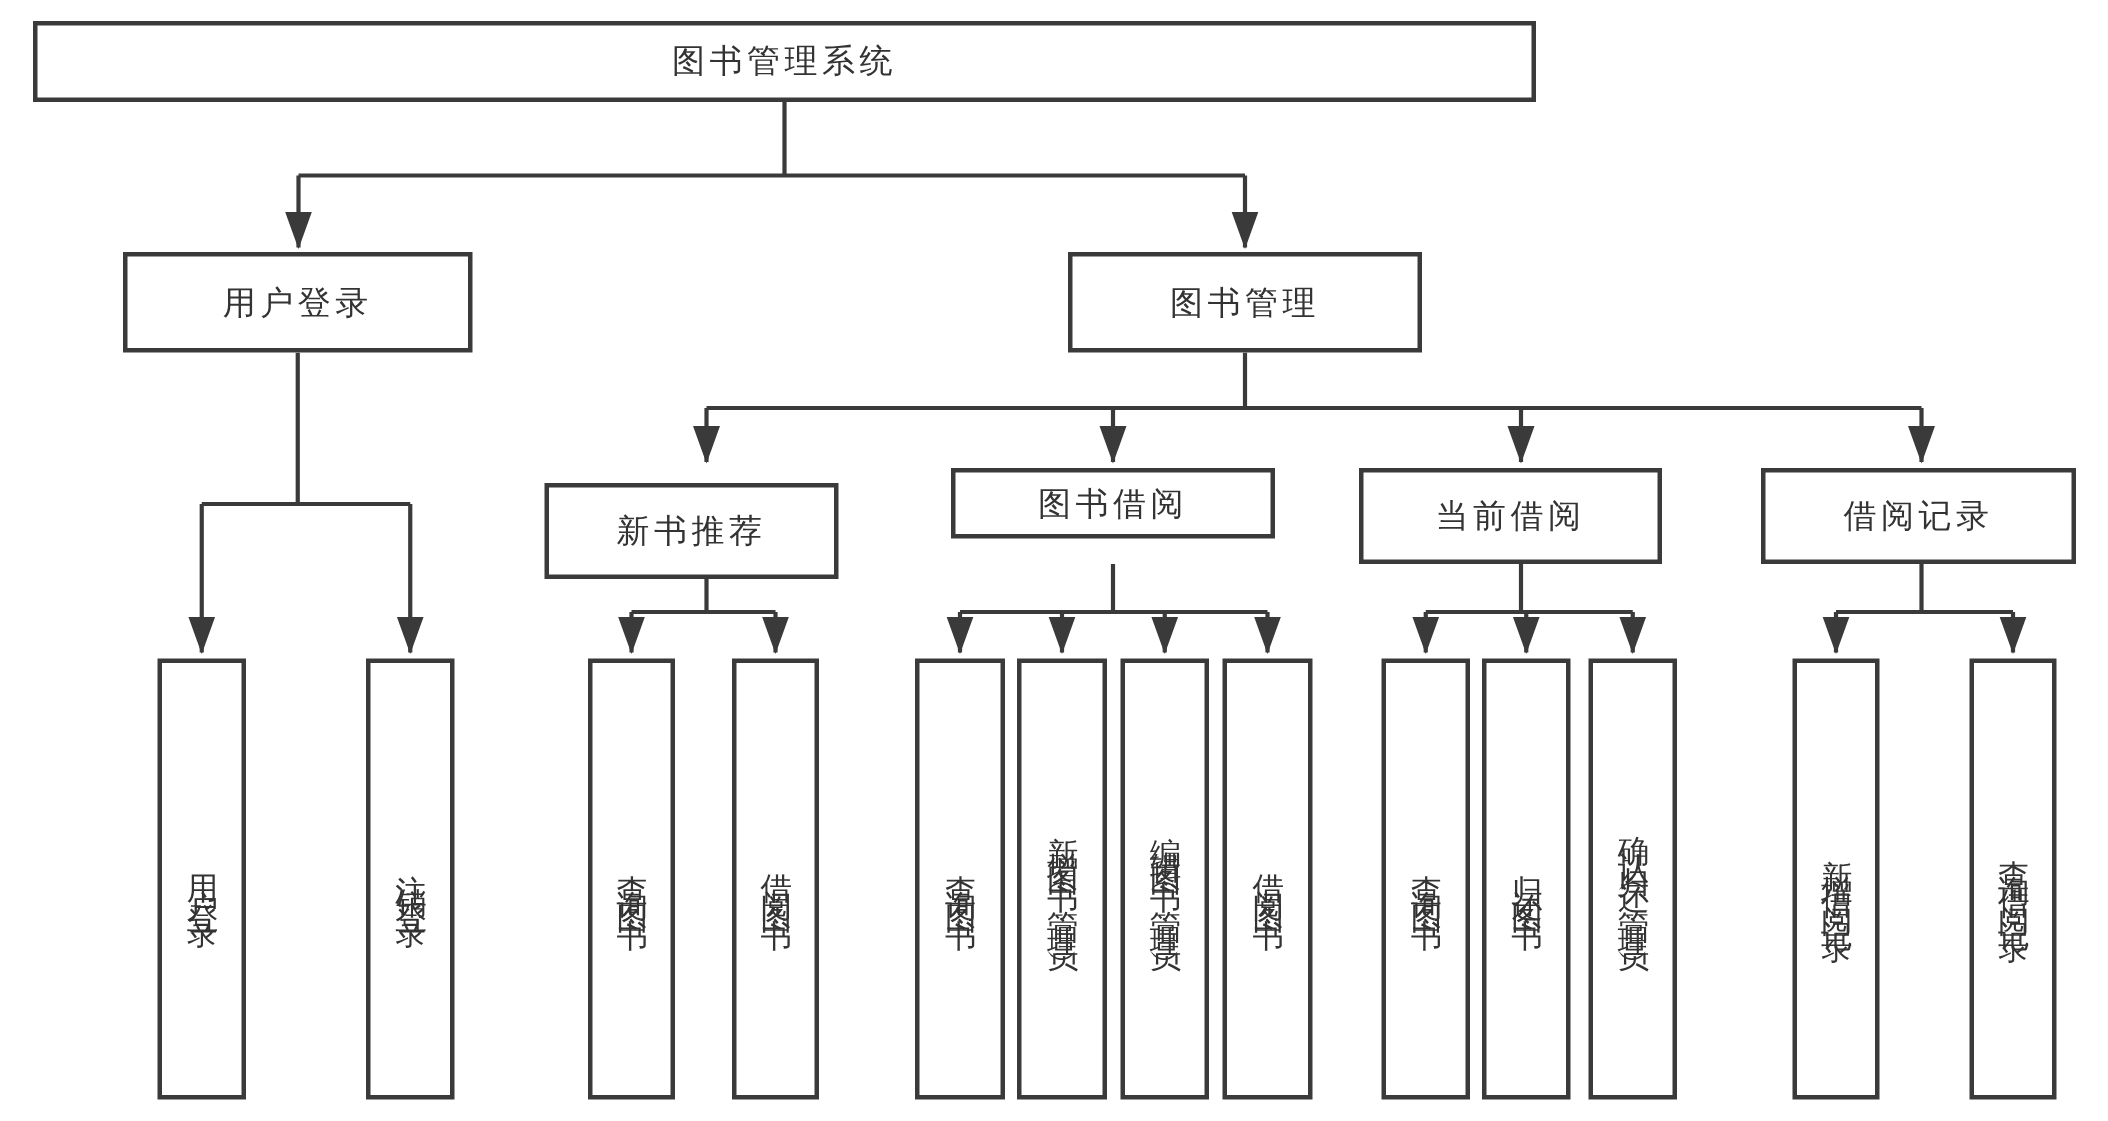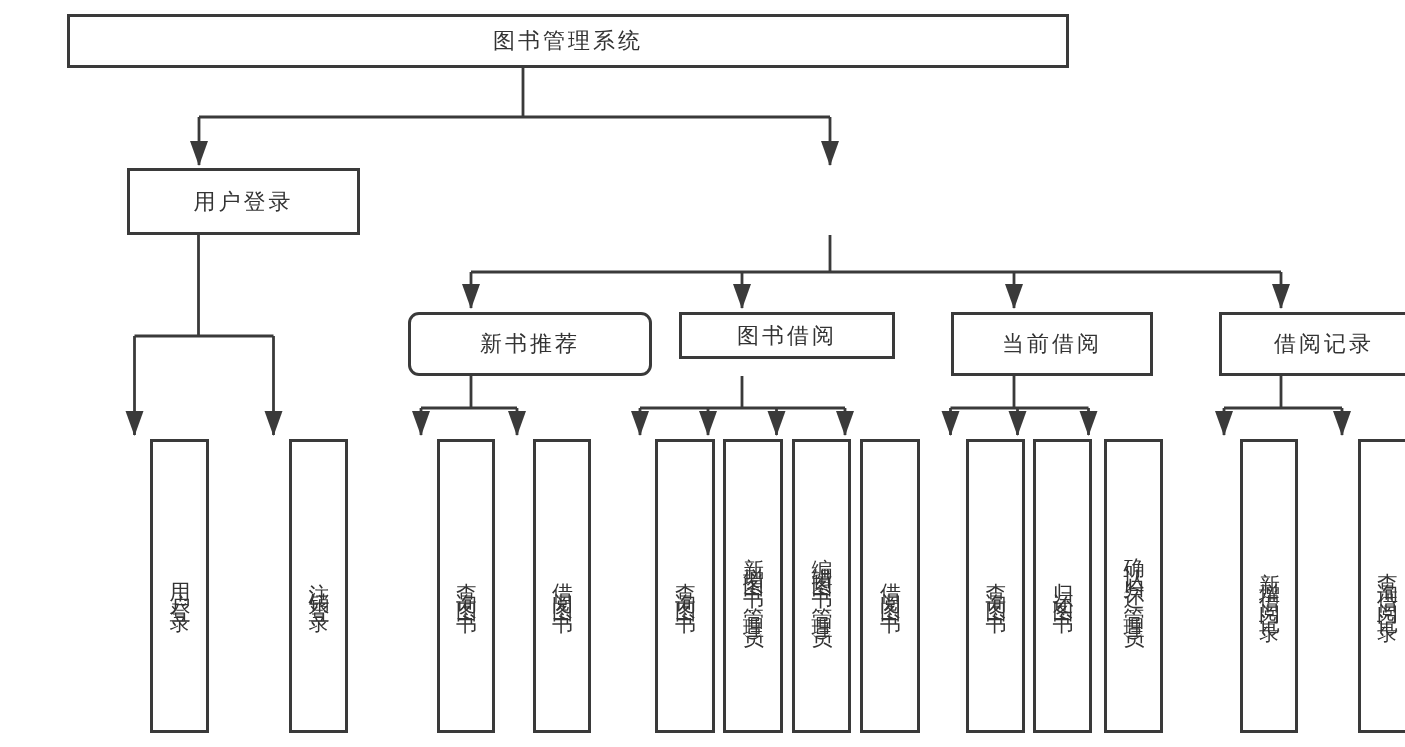--- a/index.html
+++ b/index.html
@@ -26,40 +26,39 @@
   .box {
     position: absolute;
     box-sizing: border-box;
     border: 3px solid #3a3a3a;
     background: #ffffff;
     display: flex;
     align-items: center;
     justify-content: center;
     color: #333333;
     z-index: 2;
-    margin-left: 45px;
   }
   .hlabel {
     font-size: 22px;
     letter-spacing: 3px;
     white-space: nowrap;
   }
   .vlabel {
     writing-mode: vertical-rl;
     text-orientation: mixed;
     font-size: 21px;
     letter-spacing: 10px;
     line-height: 1;
     white-space: nowrap;
   }
   
   .n-root            { left: 22px;   top: 14px;  width: 1002px; height: 54px; }
   .n-user-login      { left: 82px;   top: 168px; width: 233px;  height: 67px; }
   .n-book-management { left: 712px;  top: 168px; width: 236px;  height: 67px; }
-  .n-new-book-rec    { left: 363px;  top: 312px; width: 244px;  height: 64px; border-radius: 11px; }
+  .n-new-book-rec    { left: 363px;  top: 322px; width: 196px;  height: 64px; }
   .n-book-borrow     { left: 634px;  top: 312px; width: 216px;  height: 47px; }
   .n-current-borrow  { left: 906px;  top: 312px; width: 202px;  height: 64px; }
   .n-borrow-record   { left: 1174px; top: 312px; width: 210px;  height: 64px; }
   .leaf { top: 439px; height: 294px; }
   .l-user-login   { left: 105px;  width: 59px; }
   .l-logout       { left: 244px;  width: 59px; }
   .l-rec-query    { left: 392px;  width: 58px; }
   .l-rec-borrow   { left: 488px;  width: 58px; }
   .l-bb-query     { left: 610px;  width: 60px; }
   .l-bb-add       { left: 678px;  width: 60px; }
@@ -124,20 +123,23 @@
     </g>
   </svg>
 
   <div class="box n-root">
     <span class="hlabel">图书管理系统</span>
   </div>
 
   <div class="box n-user-login">
     <span class="hlabel">用户登录</span>
   </div>
+  <div class="box n-book-management">
+    <span class="hlabel">图书管理</span>
+  </div>
 
   <div class="box n-new-book-rec">
     <span class="hlabel">新书推荐</span>
   </div>
   <div class="box n-book-borrow">
     <span class="hlabel">图书借阅</span>
   </div>
   <div class="box n-current-borrow">
     <span class="hlabel">当前借阅</span>
   </div>

